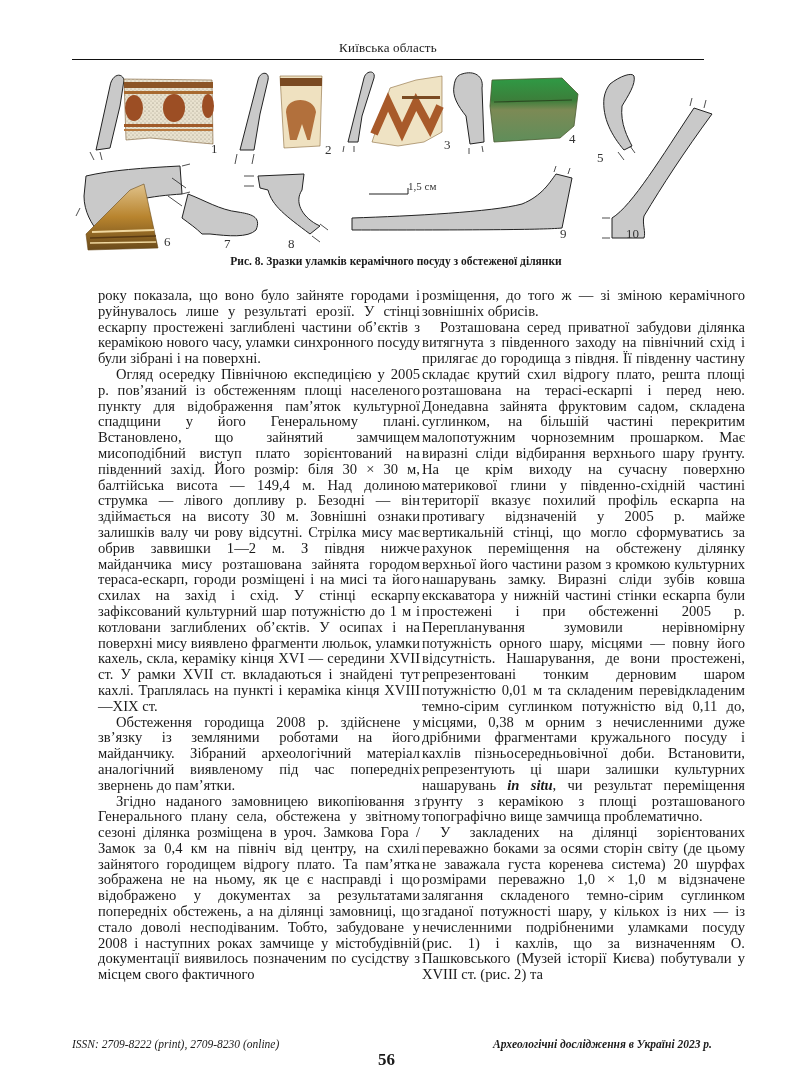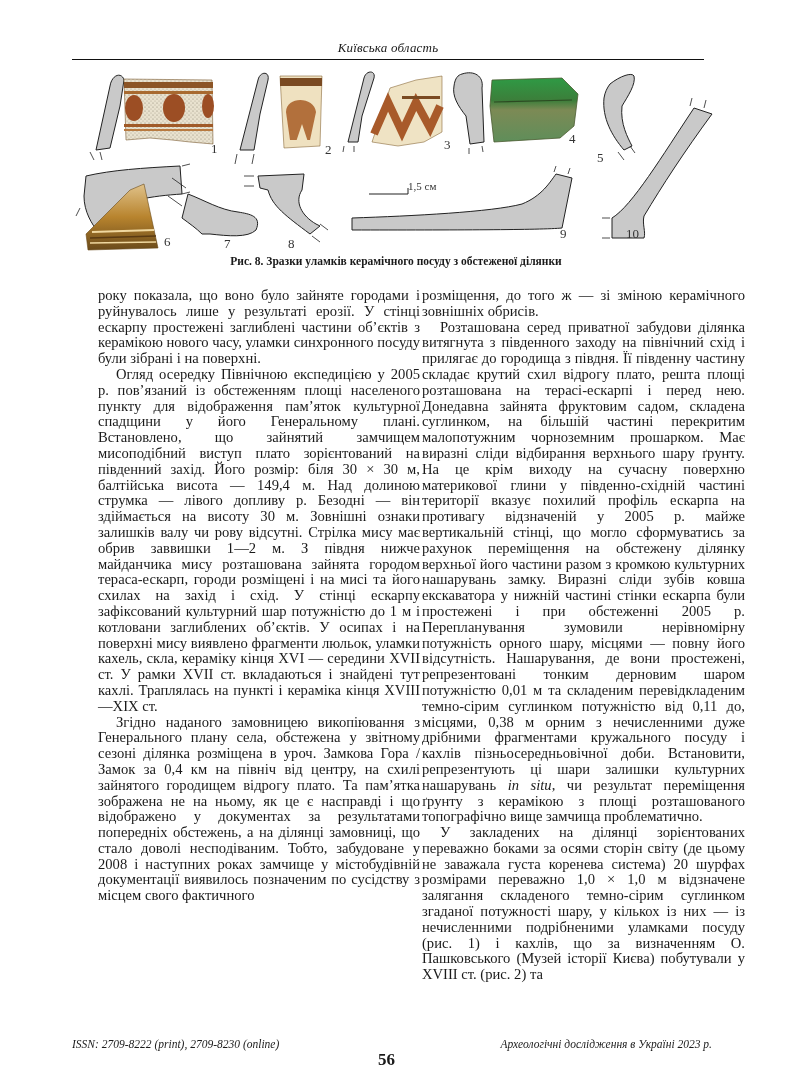--- a/index.html
+++ b/index.html
@@ -1,37 +1,37 @@
 <!DOCTYPE html>
 <html><head>
 <meta charset="utf-8">
 <style>
   html, body { margin: 0; padding: 0; background: #ffffff; }
   body { width: 792px; height: 1068px; position: relative; overflow: hidden;
          font-family: "DejaVu Serif", "Liberation Serif", serif; color: #1a1a1a; }
   .running-head { position: absolute; left: 72px; top: 40px; width: 632px; text-align: center;
-         font-family: "Liberation Serif", serif; font-style: italic; font-size: 13px; letter-spacing: 0.2px; }
+         font-family: "Liberation Serif", serif; font-size: 13px; letter-spacing: 0.2px; }
   .head-rule { position: absolute; left: 72px; top: 59px; width: 632px; height: 0; border-top: 1.3px solid #111; }
   .figure { position: absolute; left: 72px; top: 66px; width: 650px; height: 185px; }
   .figure svg { width: 650px; height: 185px; display: block; }
   .caption { position: absolute; left: 72px; top: 255px; width: 648px; text-align: center;
          font-family: "Liberation Serif", serif; font-weight: bold; font-size: 11.5px; }
   .col { position: absolute; top: 288px; width: 322px;
          font-family: "Liberation Serif", serif; font-size: 14.6px; line-height: 15.8px;
          text-align: justify; hyphens: manual; margin-left: 24px; }
   .col.left { left: 74px; }
   .col.right { left: 398px; width: 323px; }
   .col p { margin: 0; text-indent: 18px; }
   .col p.cont { text-indent: 0; }
-  .col p .it { font-style: italic; }
+  .col p .it { font-style: italic; font-weight: bold; }
   .footer { position: absolute; top: 1034px; left: 72px; width: 640px; height: 22px;
          font-family: "Liberation Serif", serif; }
   .footer .issn { position: absolute; left: 0; top: 4px; font-style: italic; font-size: 11.5px; }
   .footer .pageno { position: absolute; left: 306px; top: 16px; font-weight: bold; font-size: 17px; }
-  .footer .journal { position: absolute; right: 0; top: 4px; font-style: italic; font-size: 11.5px; }
+  .footer .journal { position: absolute; right: 0; top: 4px; font-style: italic; font-size: 11.5px; font-weight: bold; }
   .fig-num { font-family: "Liberation Serif", serif; font-size: 13px; fill: #333; }
   .scale-label { font-family: "Liberation Serif", serif; font-size: 11px; fill: #333; }
 </style>
 </head>
 <body>
 
 <div class="running-head">Київська область</div>
 <div class="head-rule"></div>
 
 <div class="figure">
@@ -153,20 +153,21 @@
     <line x1="498" y1="102" x2="496" y2="108" stroke="#222" stroke-width="0.8"></line>
     <text class="fig-num" x="488" y="172">9</text>
   </svg>
 </div>
 
 <div class="caption">Рис. 8. Зразки уламків керамічного посуду з обстеженої ділянки</div>
 
 <div class="col left">
   <p class="cont">року показала, що воно було зайняте городами і руйнувалось лише у результаті ерозії. У стінці ескарпу простежені заглиблені частини об’єктів з керамікою нового часу, уламки синхронного посуду були зібрані і на поверхні.</p>
   <p>Огляд осередку Північною експедицією у 2005 р. пов’язаний із обстеженням площі населеного пункту для відображення пам’яток культурної спадщини у його Генеральному плані. Встановлено, що зайнятий замчищем мисоподібний виступ плато зорієнтований на південний захід. Його розмір: біля 30 × 30 м, балтійська висота — 149,4 м. Над долиною струмка — лівого допливу р. Безодні — він здіймається на висоту 30 м. Зовнішні ознаки залишків валу чи рову відсутні. Стрілка мису має обрив заввишки 1—2 м. З півдня нижче майданчика мису розташована зайнята городом тераса-ескарп, городи розміщені і на мисі та його схилах на захід і схід. У стінці ескарпу зафіксований культурний шар потужністю до 1 м і котловани заглиблених об’єктів. У осипах і на поверхні мису виявлено фрагменти люльок, уламки кахель, скла, кераміку кінця XVI — середини XVII ст. У рамки XVII ст. вкладаються і знайдені тут кахлі. Траплялась на пункті і кераміка кінця XVIII—XIX ст.</p>
+  <p>Обстеження городища 2008 р. здійснене у зв’язку із земляними роботами на його майданчику. Зібраний археологічний матеріал аналогічний виявленому під час попередніх звернень до пам’ятки.</p>
   <p>Згідно наданого замовницею викопіювання з Генерального плану села, обстежена у звітному сезоні ділянка розміщена в уроч. Замкова Гора / Замок за 0,4 км на північ від центру, на схилі зайнятого городищем відрогу плато. Та пам’ятка зображена не на ньому, як це є насправді і що відображено у документах за результатами попередніх обстежень, а на ділянці замовниці, що стало доволі несподіваним. Тобто, забудоване у 2008 і наступних роках замчище у містобудівній документації виявилось позначеним по сусідству з місцем свого фактичного</p>
 </div>
 
 <div class="col right">
   <p class="cont">розміщення, до того ж — зі зміною керамічного зовнішніх обрисів.</p>
   <p><span>Розташована серед приватної забудови ділянка витягнута з південного заходу на північний схід і прилягає до городища з півдня. Її південну частину складає крутий схил відрогу плато, решта площі розташована на терасі-ескарпі і перед нею. Донедавна зайнята фруктовим садом, складена суглинком, на більшій частині перекритим малопотужним чорноземним прошарком. Має виразні сліди відбирання верхнього шару ґрунту. На це крім виходу на сучасну поверхню материкової глини у південно-східній частині території вказує похилий профіль ескарпа на противагу відзначеній у 2005 р. майже вертикальній стінці, що могло сформуватись за рахунок переміщення на обстежену ділянку верхньої його частини разом з кромкою культурних нашарувань замку. Виразні сліди зубів ковша екскаватора у нижній частині стінки ескарпа були простежені і при обстеженні 2005 р. Перепланування зумовили нерівномірну потужність орного шару, місцями — повну його відсутність. Нашарування, де вони простежені, репрезентовані тонким дерновим шаром потужністю 0,01 м та складеним перевідкладеним темно-сірим суглинком потужністю від 0,11 до, місцями, 0,38 м орним з нечисленними дуже дрібними фрагментами кружального посуду і кахлів пізньосередньовічної доби. Встановити, репрезентують ці шари залишки культурних нашарувань</span> <span class="it">in situ</span><span>, чи результат переміщення ґрунту з керамікою з площі розташованого топографічно вище замчища проблематично.</span></p>
   <p>У закладених на ділянці зорієнтованих переважно боками за осями сторін світу (де цьому не заважала густа коренева система) 20 шурфах розмірами переважно 1,0 × 1,0 м відзначене залягання складеного темно-сірим суглинком згаданої потужності шару, у кількох із них — із нечисленними подрібненими уламками посуду (рис. 1) і кахлів, що за визначенням О. Пашковського (Музей історії Києва) побутували у XVIII ст. (рис. 2) та</p>
 </div>
 
 <div class="footer">

